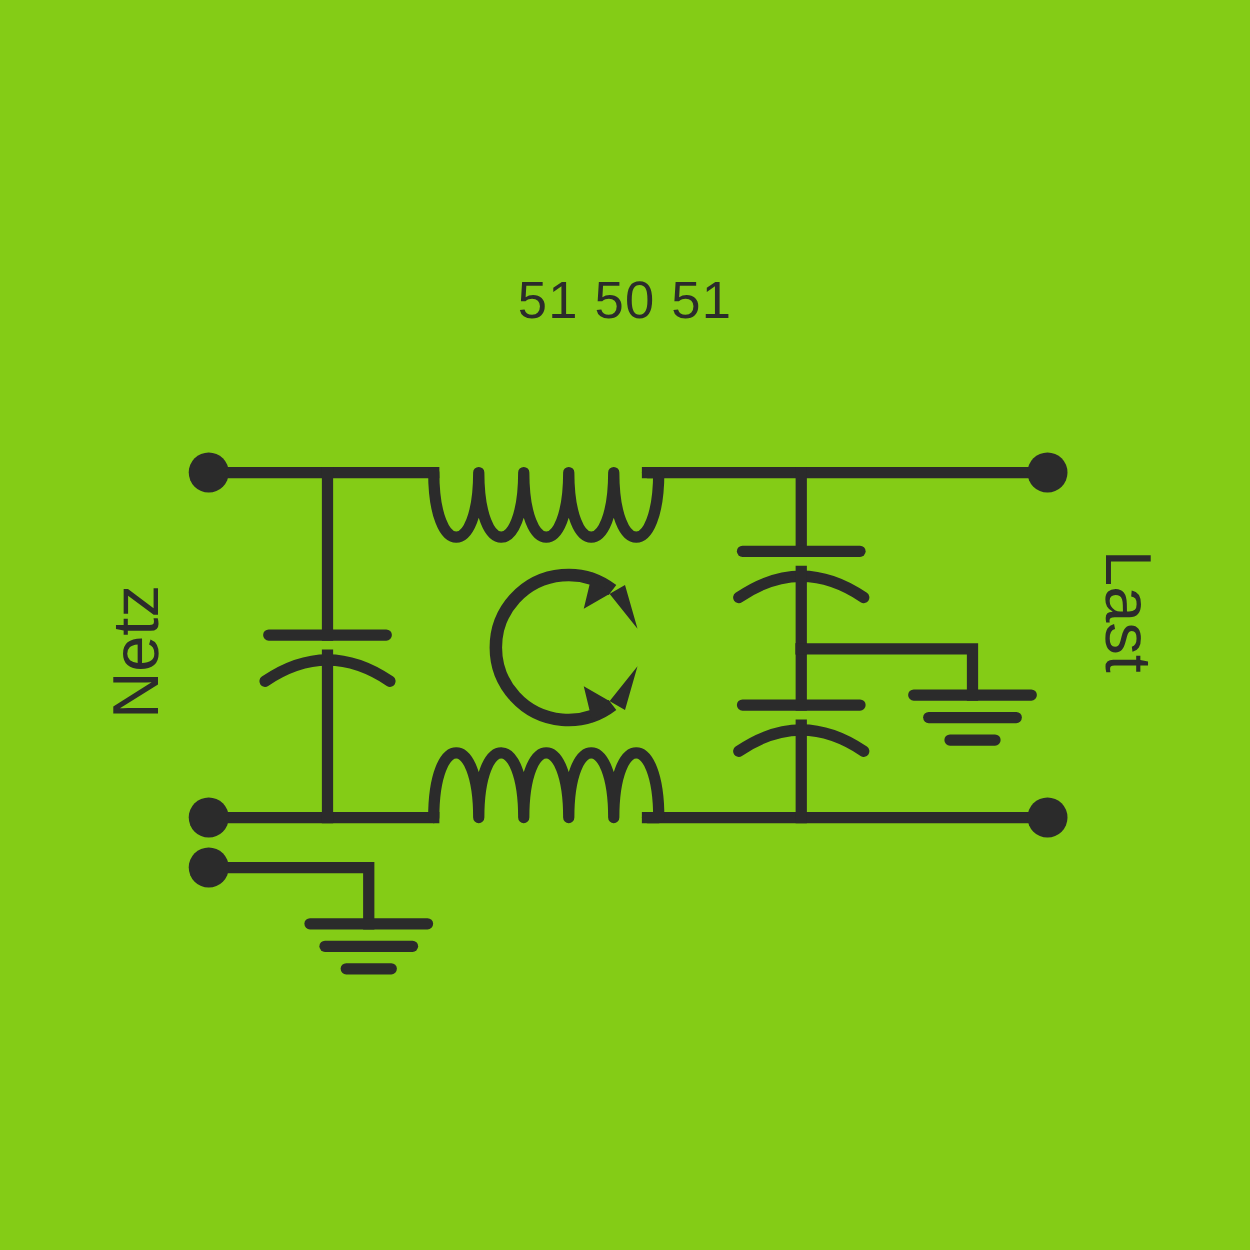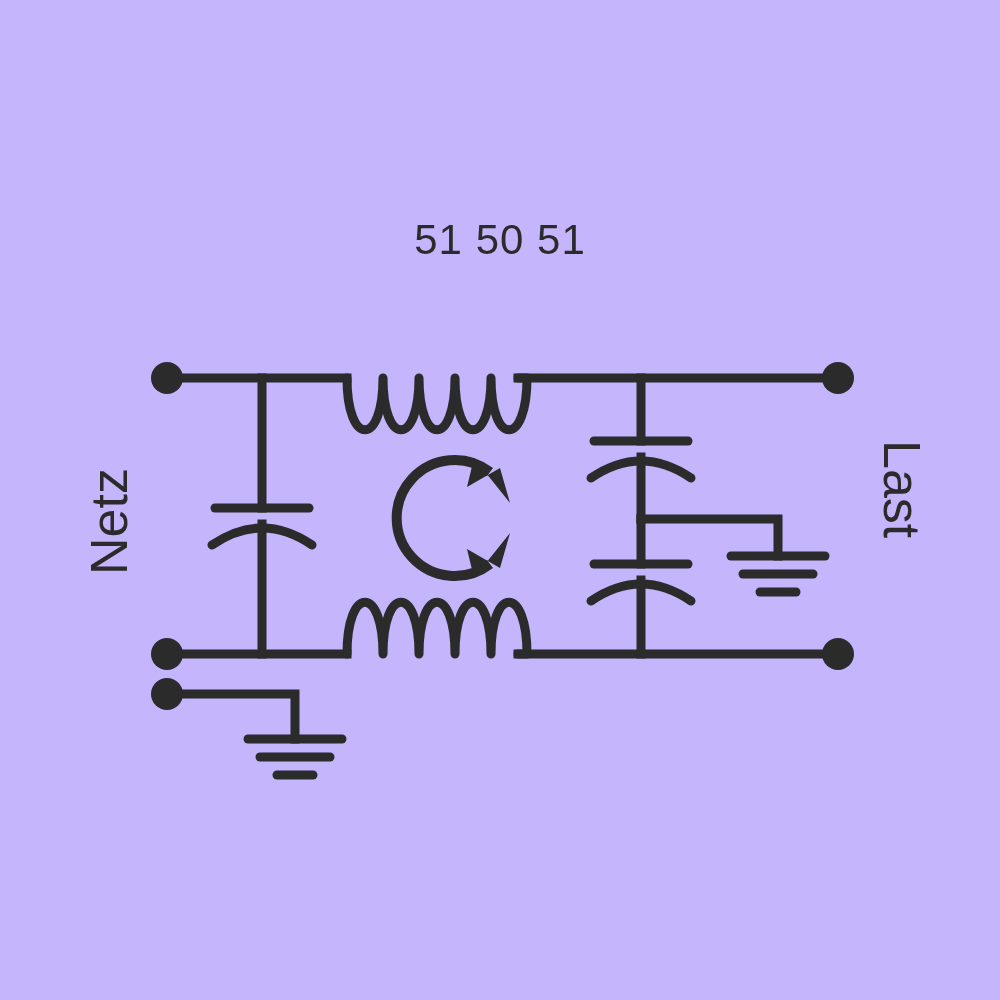--- a/index.html
+++ b/index.html
@@ -10,21 +10,21 @@
   body {
     width: 1000px;
     height: 1000px;
     font-family: "Liberation Sans", sans-serif;
     overflow: hidden;
   }
   #schematic-root {
     position: relative;
     width: 1000px;
     height: 1000px;
-    background: #c4b5fd;
+    background: #84cc16;
   }
   #schematic-svg {
     position: absolute;
     left: 0;
     top: 0;
     width: 1000px;
     height: 1000px;
     display: block;
   }
   .wire {

